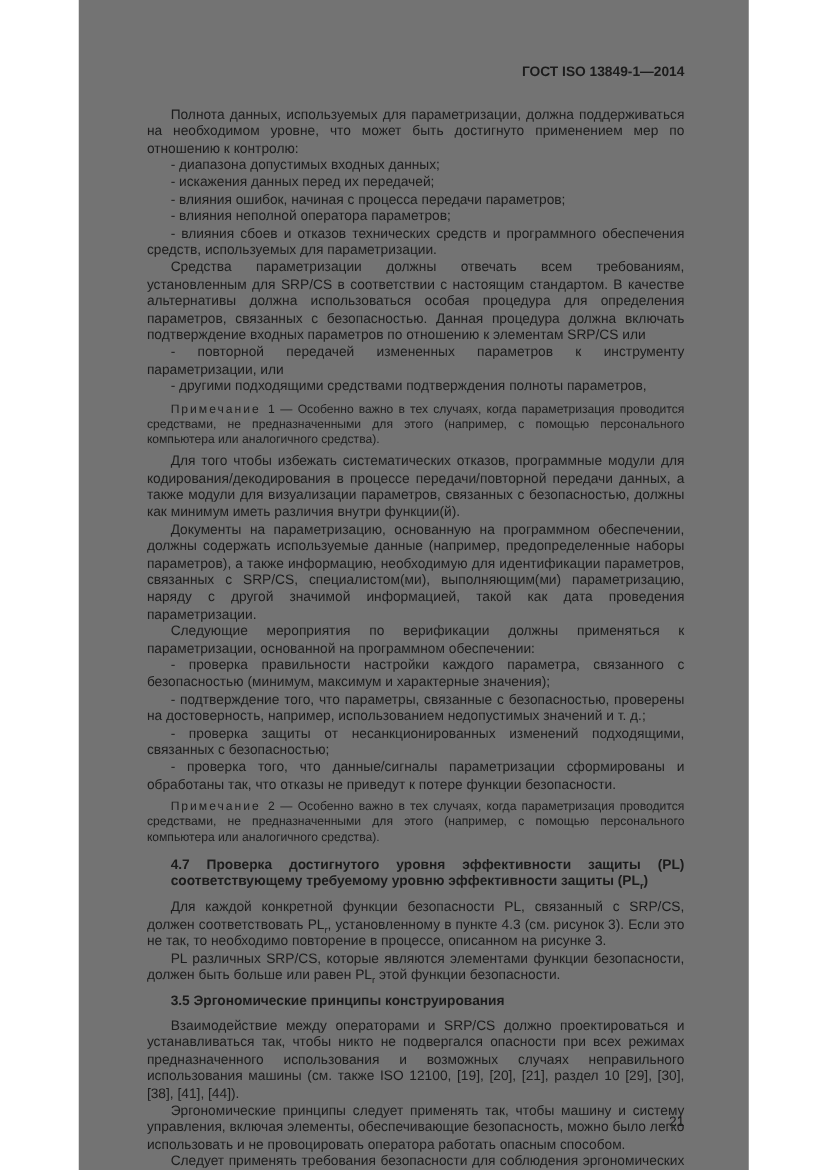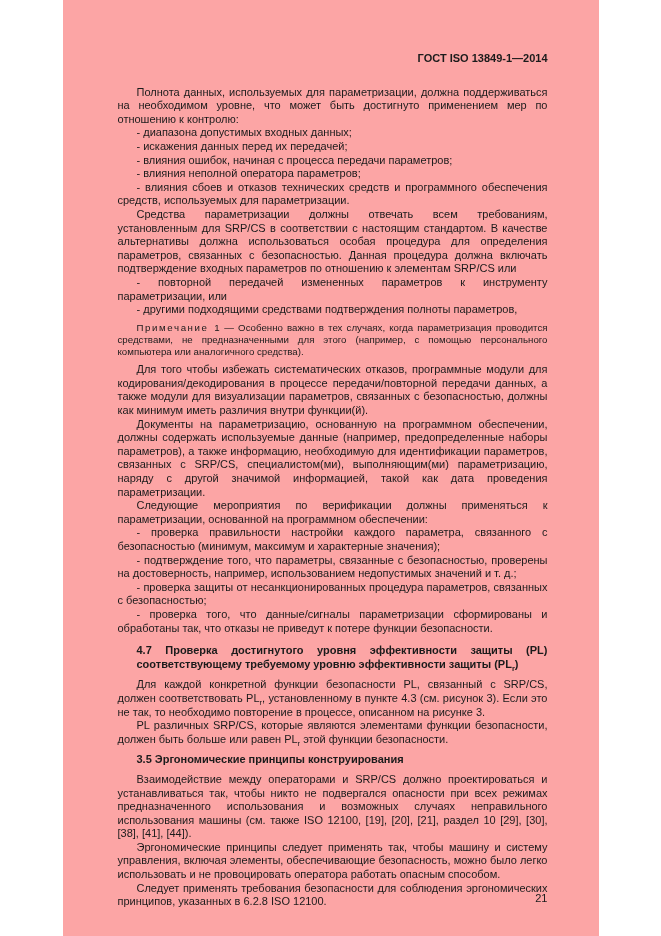--- a/index.html
+++ b/index.html
@@ -2,21 +2,21 @@
 <html><head>
 <meta charset="utf-8">
 <style>
   * { margin: 0; padding: 0; box-sizing: border-box; }
   html, body { background: #ffffff; }
   .page {
     position: relative;
     width: 536px;
     height: 936px;
     margin: 0 auto;
-    background: #fca5a5;
+    background: #737373;
     font-family: "Liberation Sans", sans-serif;
     font-size: 11px;
     line-height: 13.6px;
     color: #1b1b1b;
     padding: 52px 51px 0 55px;
     overflow: hidden;
   }
   .header {
     text-align: right;
     font-weight: bold;
@@ -83,23 +83,26 @@
 
     <p class="note">
       <span class="note-label">Примечание 1</span><span>— Особенно важно в тех случаях, когда параметризация проводится средствами, не предназначенными для этого (например, с помощью персонального компьютера или аналогичного средства).</span>
     </p>
 
     <p class="ind">Для того чтобы избежать систематических отказов, программные модули для кодирования/декодирования в процессе передачи/повторной передачи данных, а также модули для визуализации параметров, связанных с безопасностью, должны как минимум иметь различия внутри функции(й).</p>
     <p class="ind">Документы на параметризацию, основанную на программном обеспечении, должны содержать используемые данные (например, предопределенные наборы параметров), а также информацию, необходимую для идентификации параметров, связанных с SRP/CS, специалистом(ми), выполняющим(ми) параметризацию, наряду с другой значимой информацией, такой как дата проведения параметризации.</p>
     <p class="ind">Следующие мероприятия по верификации должны применяться к параметризации, основанной на программном обеспечении:</p>
     <p class="ind">- проверка правильности настройки каждого параметра, связанного с безопасностью (минимум, максимум и характерные значения);</p>
     <p class="ind">- подтверждение того, что параметры, связанные с безопасностью, проверены на достоверность, например, использованием недопустимых значений и т. д.;</p>
-    <p class="ind">- проверка защиты от несанкционированных процедура параметров, связанных с безопасностью;</p>
+    <p class="ind">- проверка защиты от несанкционированных изменений подходящими, связанных с безопасностью;</p>
     <p class="ind">- проверка того, что данные/сигналы параметризации сформированы и обработаны так, что отказы не приведут к потере функции безопасности.</p>
 
+    <p class="note">
+      <span class="note-label">Примечание 2</span><span>— Особенно важно в тех случаях, когда параметризация проводится средствами, не предназначенными для этого (например, с помощью персонального компьютера или аналогичного средства).</span>
+    </p>
 
     <p class="heading">
       <span>4.7 Проверка достигнутого уровня эффективности защиты (PL) соответствующему требуемому уровню эффективности защиты (PL</span><sub>r</sub><span>)</span>
     </p>
 
     <p class="ind">
       <span>Для каждой конкретной функции безопасности PL, связанный с SRP/CS, должен соответствовать PL</span><sub>r</sub><span>, установленному в пункте 4.3 (см. рисунок 3). Если это не так, то необходимо повторение в процессе, описанном на рисунке 3.</span>
     </p>
 
     <p class="ind">

